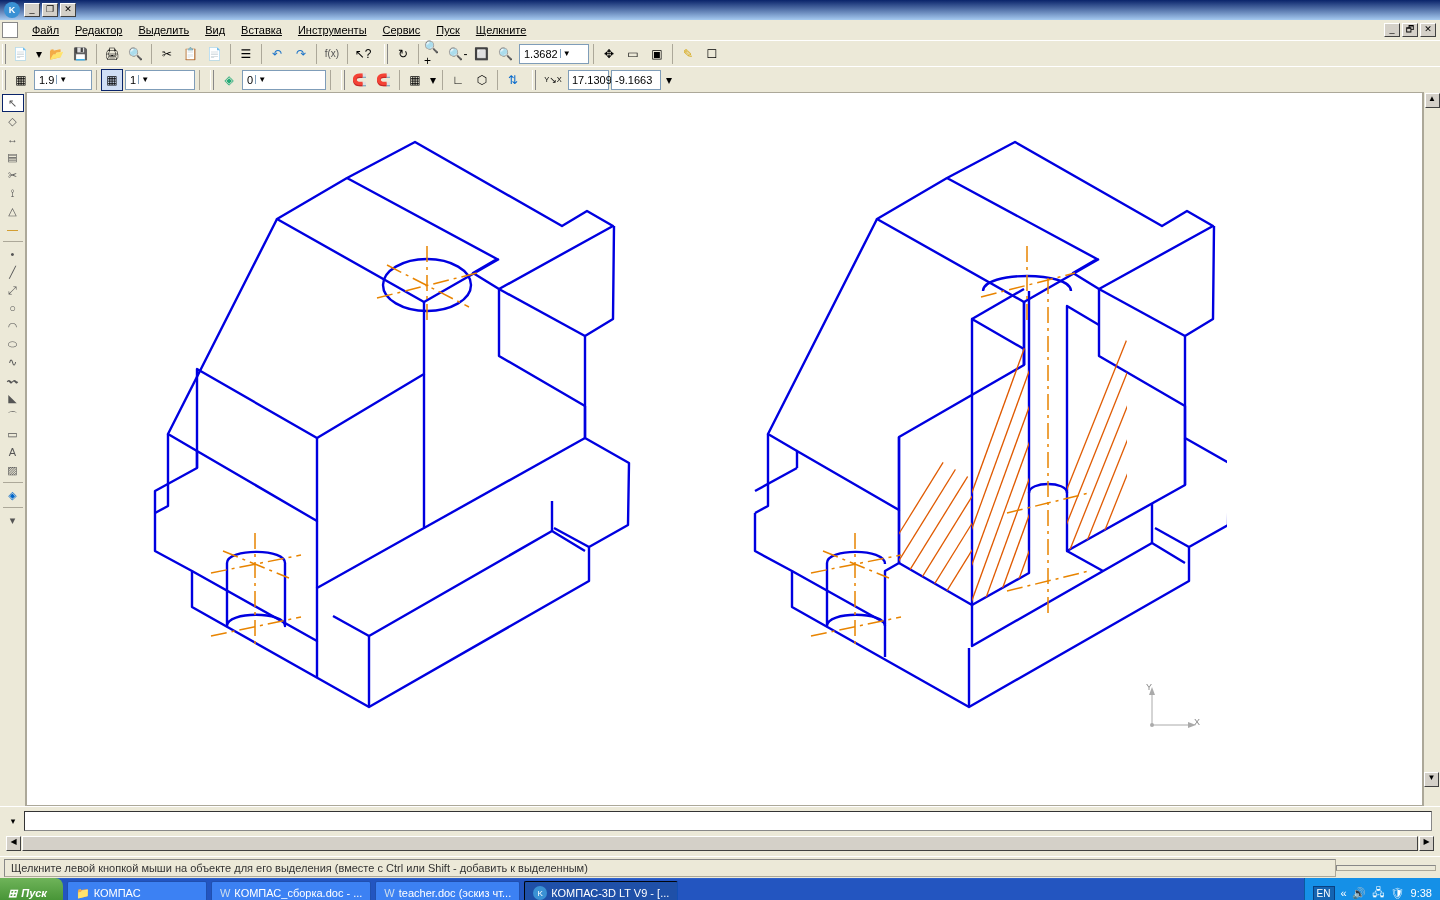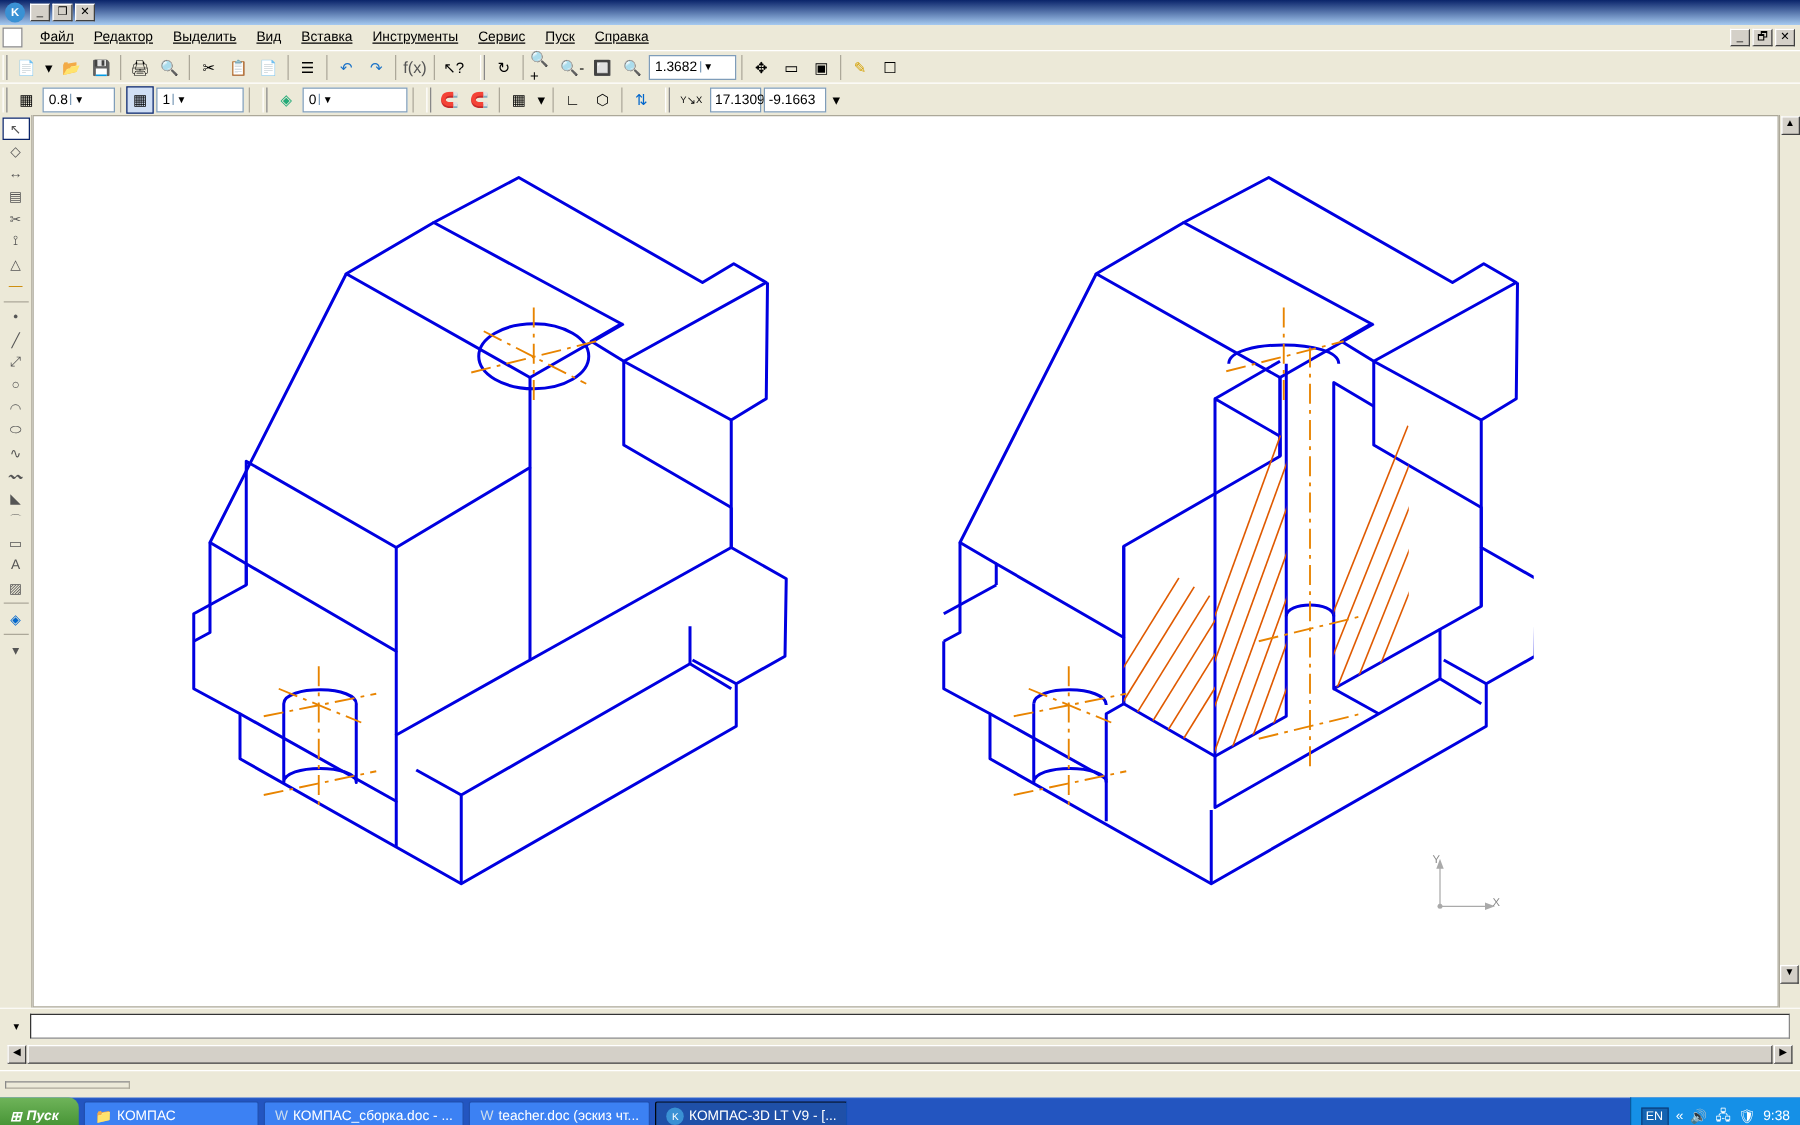--- a/index.html
+++ b/index.html
@@ -229,21 +229,21 @@
 <div class="menubar">
   <div class="menu-doc-icon"></div>
   <div class="menu-item"><span>Файл</span></div>
   <div class="menu-item"><span>Редактор</span></div>
   <div class="menu-item"><span>Выделить</span></div>
   <div class="menu-item"><span>Вид</span></div>
   <div class="menu-item"><span>Вставка</span></div>
   <div class="menu-item"><span>Инструменты</span></div>
   <div class="menu-item"><span>Сервис</span></div>
   <div class="menu-item"><span>Пуск</span></div>
-  <div class="menu-item"><span>Справка</span></div>
+  <div class="menu-item"><span>Щелкните</span></div>
   <div class="spacer"></div>
   <div class="win-btns" style="margin-right:4px">
     <div class="win-btn">_</div>
     <div class="win-btn">🗗</div>
     <div class="win-btn">✕</div>
   </div>
 </div>
 
 <div class="toolbar-row">
   <div class="tb-grip"></div>
@@ -257,21 +257,21 @@
   <div class="tb-sep"></div>
   <div class="tb-btn">✂</div>
   <div class="tb-btn">📋</div>
   <div class="tb-btn">📄</div>
   <div class="tb-sep"></div>
   <div class="tb-btn">☰</div>
   <div class="tb-sep"></div>
   <div class="tb-btn" style="color:#1a72c8">↶</div>
   <div class="tb-btn" style="color:#1a72c8">↷</div>
   <div class="tb-sep"></div>
-  <div class="tb-btn" style="color:#555;font-size:13px">f(x)</div>
+  <div class="tb-btn" style="color:#555;font-size:10px">f(x)</div>
   <div class="tb-sep"></div>
   <div class="tb-btn">↖?</div>
   <div class="tb-grip" style="margin-left:8px"></div>
   <div class="tb-btn">↻</div>
   <div class="tb-sep"></div>
   <div class="tb-btn">🔍+</div>
   <div class="tb-btn">🔍-</div>
   <div class="tb-btn">🔲</div>
   <div class="tb-btn">🔍</div>
   <div class="tb-combo" style="width:70px">
@@ -284,21 +284,21 @@
   <div class="tb-btn">▣</div>
   <div class="tb-sep"></div>
   <div class="tb-btn" style="color:#d4a000">✎</div>
   <div class="tb-btn">☐</div>
 </div>
 
 <div class="toolbar-row2">
   <div class="tb-grip"></div>
   <div class="tb-btn">▦</div>
   <div class="tb-combo" style="width:58px">
-      <span>0.8</span>
+      <span>1.9</span>
       <span class="dd">▼</span>
     </div>
   <div class="tb-sep"></div>
   <div class="tb-btn" style="border:1px solid #0a246a;background:#d0dff5">▦</div>
   <div class="tb-combo" style="width:70px">
       <span>1</span>
       <span class="dd">▼</span>
     </div>
   <div class="tb-sep"></div>
   <div class="tb-grip" style="margin-left:6px"></div>
@@ -512,20 +512,21 @@
     <div class="bottom-input"></div>
   </div>
   <div class="bottom-scroll">
     <div class="scroll-btn">◀</div>
     <div style="flex:1;background:#d4d0c8;border:1px solid #fff;border-right-color:#404040;border-bottom-color:#404040;margin:1px"></div>
     <div class="scroll-btn">▶</div>
   </div>
 </div>
 
 <div class="statusbar">
+  <div class="cell">Щелкните левой кнопкой мыши на объекте для его выделения (вместе с Ctrl или Shift - добавить к выделенным)</div>
   <div class="cell" style="flex:0 0 100px"></div>
 </div>
 
 <div class="taskbar">
   <div class="start-btn">
     <span>⊞</span>
     <span>Пуск</span>
   </div>
   <div class="task-btn">
     <span>📁</span>

